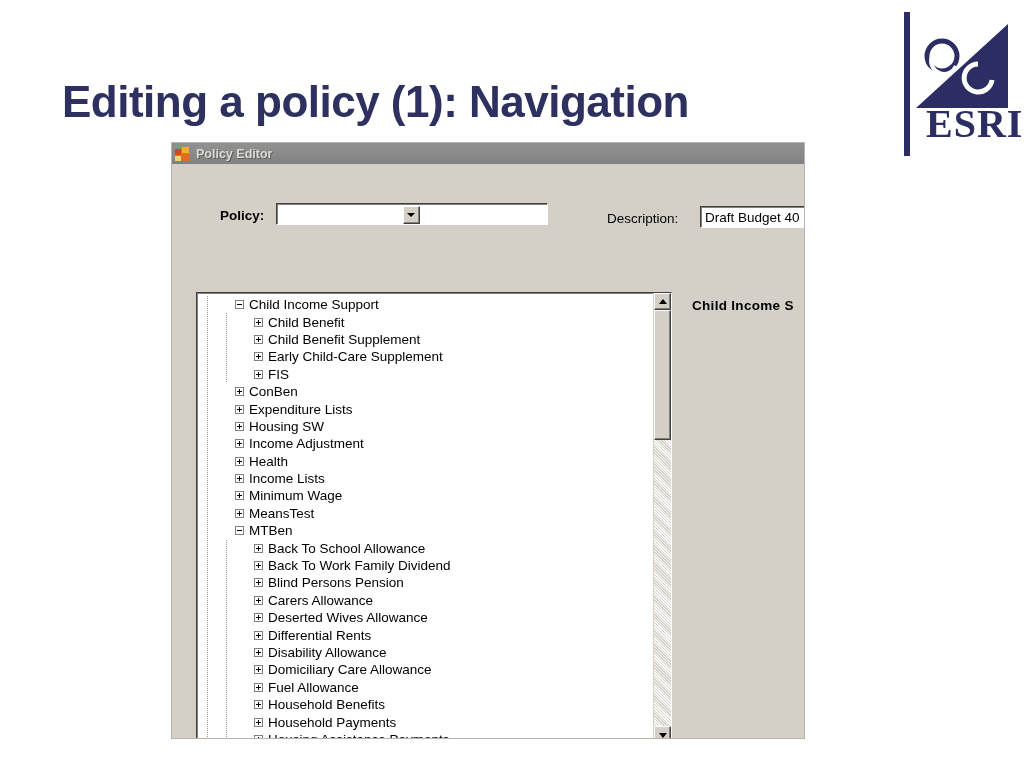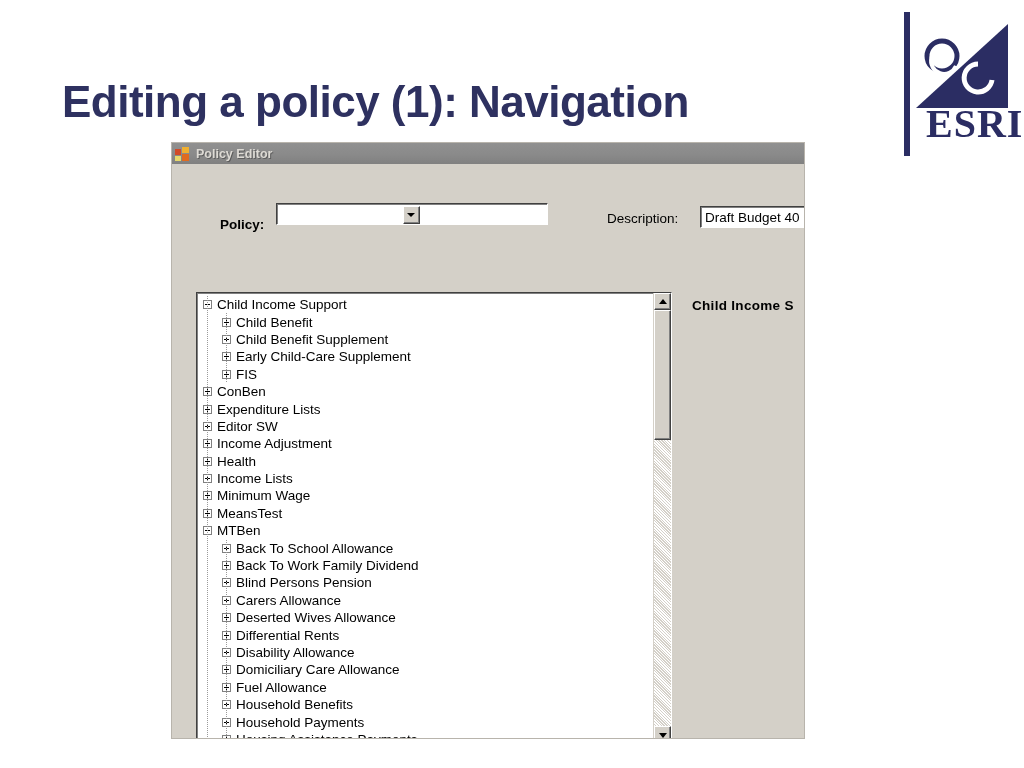--- a/index.html
+++ b/index.html
@@ -111,21 +111,20 @@
   .field-label {
     position: absolute;
     font-size: 13.5px;
     color: #000;
     white-space: nowrap;
   }
   #policy-label {
     left: 48px;
     top: 44px;
     font-weight: bold;
-    margin-top: 9px;
   }
   #description-label {
     left: 435px;
     top: 47px;
     font-weight: normal;
   }
 
   .sunken-field {
     position: absolute;
     background: #ffffff;
@@ -214,20 +213,21 @@
     padding-top: 3px;
     position: relative;
   }
   .tree-row {
     height: 17.4px;
     display: flex;
     align-items: center;
     font-size: 13.5px;
     color: #000;
     white-space: nowrap;
+    margin-left: 32px;
   }
   .tree-row .indent {
     flex: none;
     display: block;
   }
   .tree-row.lvl0 .indent { width: 6px; }
   .tree-row.lvl1 .indent { width: 25px; }
 
   .toggle {
     flex: none;
@@ -409,21 +409,21 @@
             <span class="label">ConBen</span>
           </div>
           <div class="tree-row lvl0">
             <span class="indent"></span>
             <span class="toggle plus"></span>
             <span class="label">Expenditure Lists</span>
           </div>
           <div class="tree-row lvl0">
             <span class="indent"></span>
             <span class="toggle plus"></span>
-            <span class="label">Editor SW</span>
+            <span class="label">Housing SW</span>
           </div>
           <div class="tree-row lvl0">
             <span class="indent"></span>
             <span class="toggle plus"></span>
             <span class="label">Income Adjustment</span>
           </div>
           <div class="tree-row lvl0">
             <span class="indent"></span>
             <span class="toggle plus"></span>
             <span class="label">Health</span>

